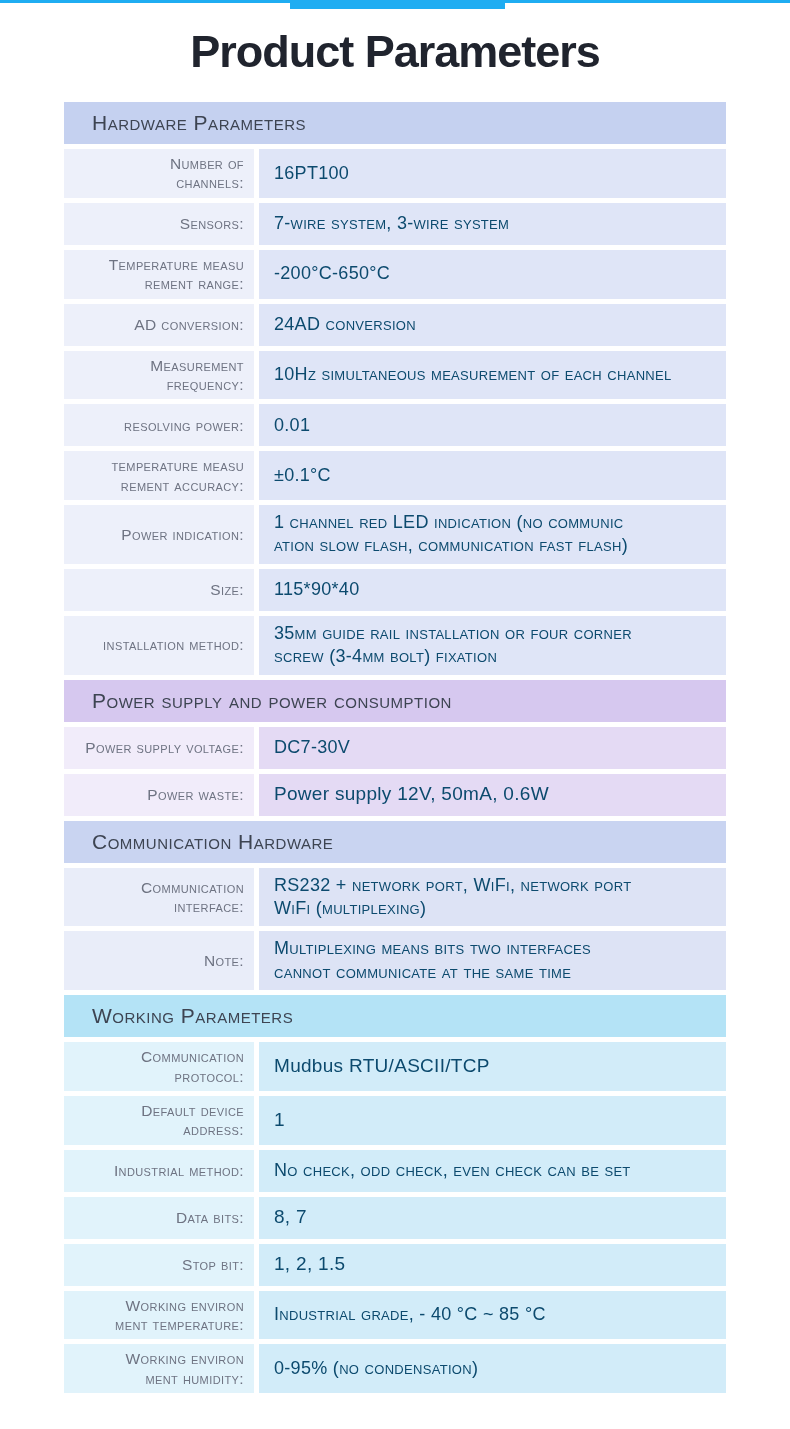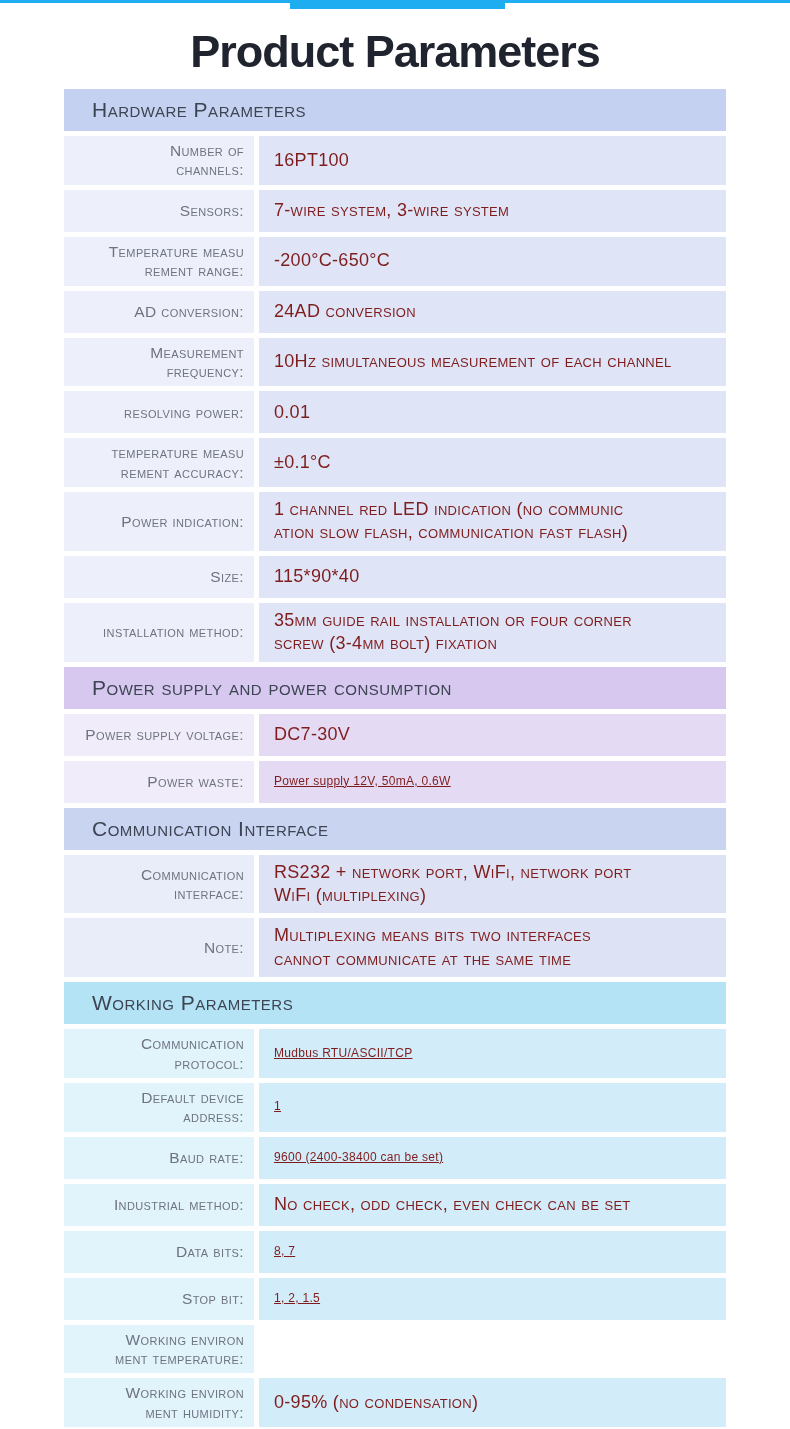--- a/index.html
+++ b/index.html
@@ -18,21 +18,21 @@
   .topbar-line {
     position: absolute; top: 0; left: 0; right: 0; height: 3px;
     background: var(--accent);
   }
   .topbar-segment {
     position: absolute; top: 0; left: 290px; width: 215px; height: 9px;
     background: var(--accent);
   }
 
   .page-title {
-    margin: 16px 0 11px 0;
+    margin: 16px 0 24px 0;
     text-align: center;
     font-size: 45px;
     font-weight: bold;
     letter-spacing: -1px;
     color: #20242e;
   }
 
   .spec-table { width: 662px; margin: 0 auto; }
 
   .spec-section { margin-bottom: 3px; }
@@ -74,25 +74,25 @@
     flex: 1;
     background: var(--value-bg);
     min-height: 42px;
     display: flex;
     align-items: center;
     padding: 6px 12px 6px 15px;
     font-size: 18px;
     font-variant: small-caps;
     letter-spacing: 0.3px;
     line-height: 1.3;
-    color: #7f1d1d;
+    color: #0c4a6e;
     white-space: pre-line;
   }
 
-  .row-value.plain { font-variant: normal; font-size: 12px; text-decoration: underline; }
+  .row-value.plain { font-variant: normal; font-size: 19px; }
 </style>
 </head>
 <body>
 
 <div class="page">
   <div class="topbar">
     <div class="topbar-line"></div>
     <div class="topbar-segment"></div>
   </div>
 
@@ -153,21 +153,21 @@
         <div class="spec-row">
           <div class="row-label">Power supply voltage:</div>
           <div class="row-value">DC7-30V</div>
         </div>
         <div class="spec-row">
           <div class="row-label">Power waste:</div>
           <div class="row-value plain">Power supply 12V, 50mA, 0.6W</div>
         </div>
       </section>
       <section class="spec-section" style="--header-bg: #c9d4f1; --label-bg: #e9edf9; --value-bg: #dde3f5;">
-        <div class="section-header">Communication Interface</div>
+        <div class="section-header">Communication Hardware</div>
         <div class="spec-row">
           <div class="row-label">Communication
 interface:</div>
           <div class="row-value">RS232 + network port, WiFi, network port
 WiFi (multiplexing)</div>
         </div>
         <div class="spec-row">
           <div class="row-label">Note:</div>
           <div class="row-value">Multiplexing means bits two interfaces
 cannot communicate at the same time</div>
@@ -179,38 +179,35 @@
           <div class="row-label">Communication
 protocol:</div>
           <div class="row-value plain">Mudbus RTU/ASCII/TCP</div>
         </div>
         <div class="spec-row">
           <div class="row-label">Default device
 address:</div>
           <div class="row-value plain">1</div>
         </div>
         <div class="spec-row">
-          <div class="row-label">Baud rate:</div>
-          <div class="row-value plain">9600 (2400-38400 can be set)</div>
-        </div>
-        <div class="spec-row">
           <div class="row-label">Industrial method:</div>
           <div class="row-value">No check, odd check, even check can be set</div>
         </div>
         <div class="spec-row">
           <div class="row-label">Data bits:</div>
           <div class="row-value plain">8, 7</div>
         </div>
         <div class="spec-row">
           <div class="row-label">Stop bit:</div>
           <div class="row-value plain">1, 2, 1.5</div>
         </div>
         <div class="spec-row">
           <div class="row-label">Working environ
 ment temperature:</div>
+          <div class="row-value">Industrial grade, - 40 °C ~ 85 °C</div>
         </div>
         <div class="spec-row">
           <div class="row-label">Working environ
 ment humidity:</div>
           <div class="row-value">0-95% (no condensation)</div>
         </div>
       </section>
     </main>
 </div>
 

